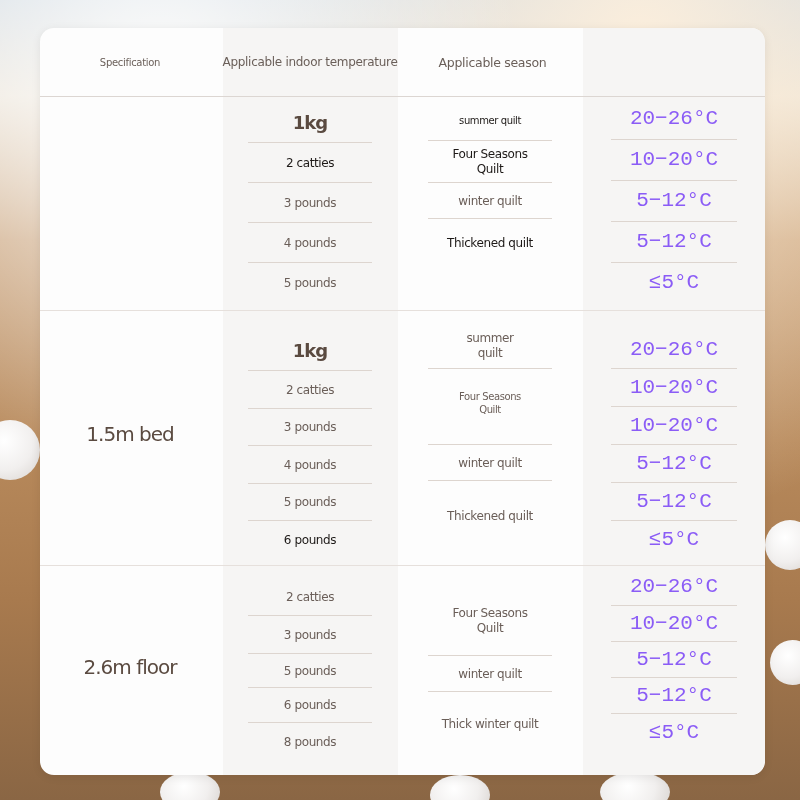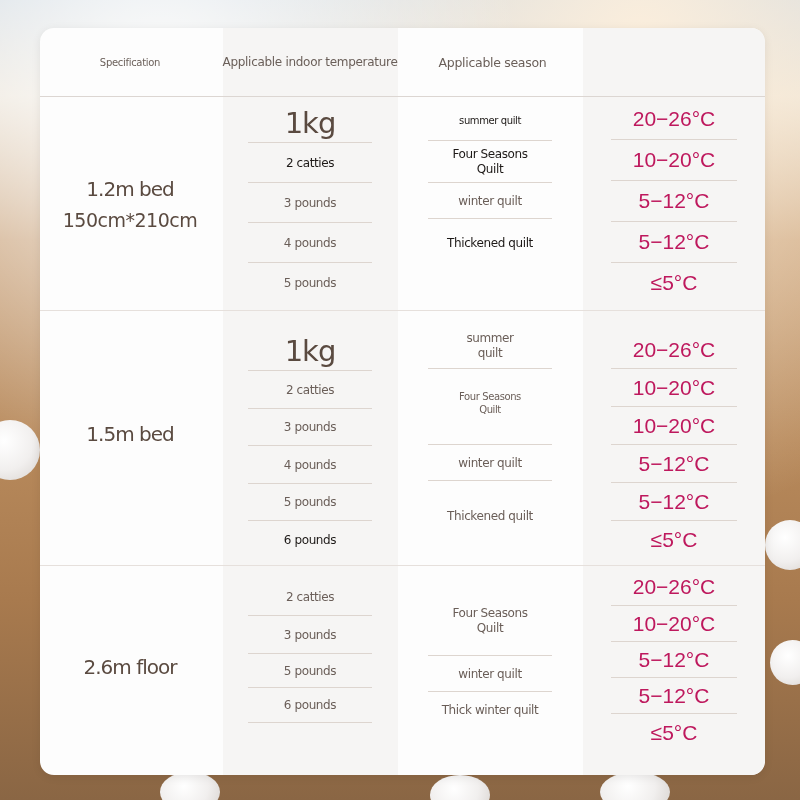--- a/index.html
+++ b/index.html
@@ -27,26 +27,26 @@
   .h4 { width:180px; font-size:12px; }
   .group { position:absolute; left:0; width:725px; }
   .group-sep { position:absolute; left:0; right:0; height:1px; background:#e6e0dc; }
   .spec { position:absolute; left:0; width:180px; top:0; bottom:0; display:flex; flex-direction:column; align-items:center; justify-content:center; color:#5a4a40; }
   .spec .name { font-family:"DejaVu Sans", sans-serif; font-size:20px; letter-spacing:-1px; margin-bottom:8px; }
   .spec .size { font-family:"DejaVu Sans", sans-serif; font-size:19px; letter-spacing:-0.5px; }
   .cellcol { position:absolute; top:0; bottom:0; }
   .cell { position:absolute; left:0; right:0; display:flex; align-items:center; justify-content:center; text-align:center; font-family:"DejaVu Sans", sans-serif; color:#6a5e58; letter-spacing:-0.4px; line-height:1.25; }
   .cell.line::after { content:""; position:absolute; left:28px; right:28px; bottom:0; height:1px; background:#ddd5cf; }
   .w { font-size:12px; }
-  .w.big { font-size:29px; color:#5a4a40; font-weight:normal; letter-spacing:-1px; }
+  .w.big { font-size:18px; color:#5a4a40; font-weight:bold; letter-spacing:-1px; }
   .w.dark { color:#1e1a18; }
   .s { font-size:12px; }
   .s.small { font-size:10px; }
   .s.dark { color:#1e1a18; }
-  .t { font-size:21px; color:#be185d; font-family:Liberation Sans, sans-serif; letter-spacing:0; }
+  .t { font-size:21px; color:#8b5cf6; font-family:Liberation Mono, monospace; letter-spacing:0; }
 </style>
 </head>
 <body>
 
 <div class="bg-cotton" style="left:-20px;top:420px;width:60px;height:60px;"></div>
 <div class="bg-cotton" style="left:765px;top:520px;width:50px;height:50px;"></div>
 <div class="bg-cotton" style="left:770px;top:640px;width:45px;height:45px;"></div>
 <div class="bg-cotton" style="left:160px;top:772px;width:60px;height:40px;"></div>
 <div class="bg-cotton" style="left:430px;top:775px;width:60px;height:40px;"></div>
 <div class="bg-cotton" style="left:600px;top:772px;width:70px;height:40px;"></div>
@@ -56,24 +56,20 @@
   <div class="col-shade" style="left:543px;width:182px;"></div>
 
   <div class="header">
     <div class="hcell h1">Specification</div>
     <div class="hcell h4">Applicable indoor temperature</div>
     <div class="hcell h3">Applicable season</div>
   </div>
   <div class="header-line"></div>
 
   <div class="group" style="top:69px;height:213px;">
-    <div class="spec">
-      <div class="name">1.2m bed</div>
-      <div class="size">150cm*210cm</div>
-    </div>
     <div class="cellcol" style="left:180px;width:180px;">
       <div class="cell w big line" style="top:6px;height:40px;">1kg</div>
       <div class="cell w dark line" style="top:46px;height:40px;">2 catties</div>
       <div class="cell w line" style="top:86px;height:40px;">3 pounds</div>
       <div class="cell w line" style="top:126px;height:40px;">4 pounds</div>
       <div class="cell w" style="top:166px;height:40px;">5 pounds</div>
     </div>
     <div class="cellcol" style="left:360px;width:180px;">
       <div class="cell s small dark line" style="top:4px;height:40px;padding:0 55px;">summer quilt</div>
       <div class="cell s dark line" style="top:44px;height:42px;padding:0 50px;">Four Seasons Quilt</div>
@@ -121,25 +117,26 @@
 
   <div class="group" style="top:538px;height:209px;">
     <div class="spec">
       <div class="name">2.6m floor</div>
     </div>
     <div class="cellcol" style="left:180px;width:180px;">
       <div class="cell w line" style="top:12px;height:38px;">2 catties</div>
       <div class="cell w line" style="top:50px;height:38px;">3 pounds</div>
       <div class="cell w line" style="top:88px;height:34px;">5 pounds</div>
       <div class="cell w line" style="top:122px;height:35px;">6 pounds</div>
+      <div class="cell w" style="top:157px;height:38px;">8 pounds</div>
     </div>
     <div class="cellcol" style="left:360px;width:180px;">
       <div class="cell s line" style="top:20px;height:70px;padding:0 50px;">Four Seasons Quilt</div>
       <div class="cell s line" style="top:90px;height:36px;">winter quilt</div>
-      <div class="cell s" style="top:116px;height:56px;">Thick winter quilt</div>
+      <div class="cell s" style="top:130px;height:56px;">Thick winter quilt</div>
     </div>
     <div class="cellcol" style="left:543px;width:182px;">
       <div class="cell t line" style="top:2px;height:38px;">20−26°C</div>
       <div class="cell t line" style="top:40px;height:36px;">10−20°C</div>
       <div class="cell t line" style="top:76px;height:36px;">5−12°C</div>
       <div class="cell t line" style="top:112px;height:36px;">5−12°C</div>
       <div class="cell t" style="top:148px;height:38px;">≤5°C</div>
     </div>
   </div>
 </div>

